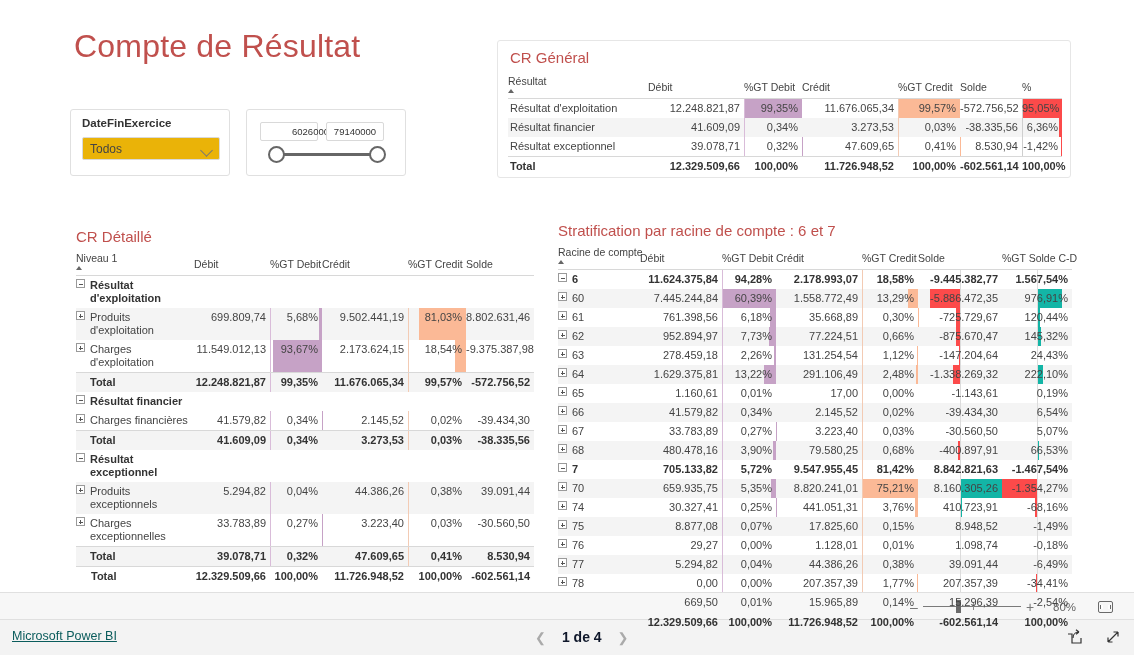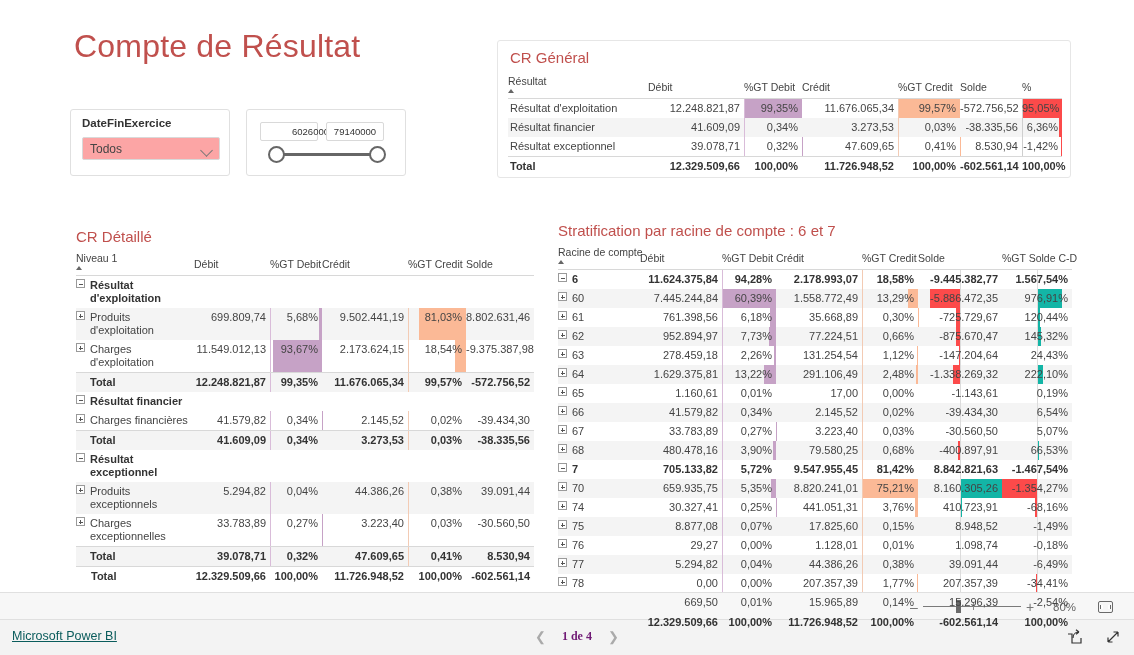--- a/index.html
+++ b/index.html
@@ -43,21 +43,21 @@
     left: 11px; top: 7px;
     font-size: 11.5px;
     font-weight: bold;
     color: #333333;
   }
   .slicer-dropdown {
     position: absolute;
     left: 11px; top: 27px;
     width: 138px; height: 23px;
     border: 1px solid #d9d9d9;
-    background: #fca5a5;
+    background: #eab308;
     border-radius: 2px;
   }
   .slicer-dropdown .val {
     position: absolute;
     left: 7px; top: 4px;
     font-size: 12px;
     color: #444;
   }
   .chev {
     position: absolute;
@@ -280,21 +280,21 @@
     cursor: pointer;
   }
   .pager {
     position: absolute;
     left: 535px; top: 9px;
     display: flex;
     align-items: center;
     gap: 16px;
   }
   .pager-arrow { color: #aaa; font-size: 13px; }
-  .pager-label { font-size: 12px; color: #701a75; font-weight: bold; font-family: Liberation Serif, serif; }
+  .pager-label { font-size: 14px; color: #0f172a; font-weight: bold; }
   .footer-icon {
     position: absolute;
     top: 9px;
     width: 18px; height: 18px;
     color: #333;
     font-size: 15px;
     line-height: 18px;
     text-align: center;
   }
   #icon-share { left: 1065px; }

